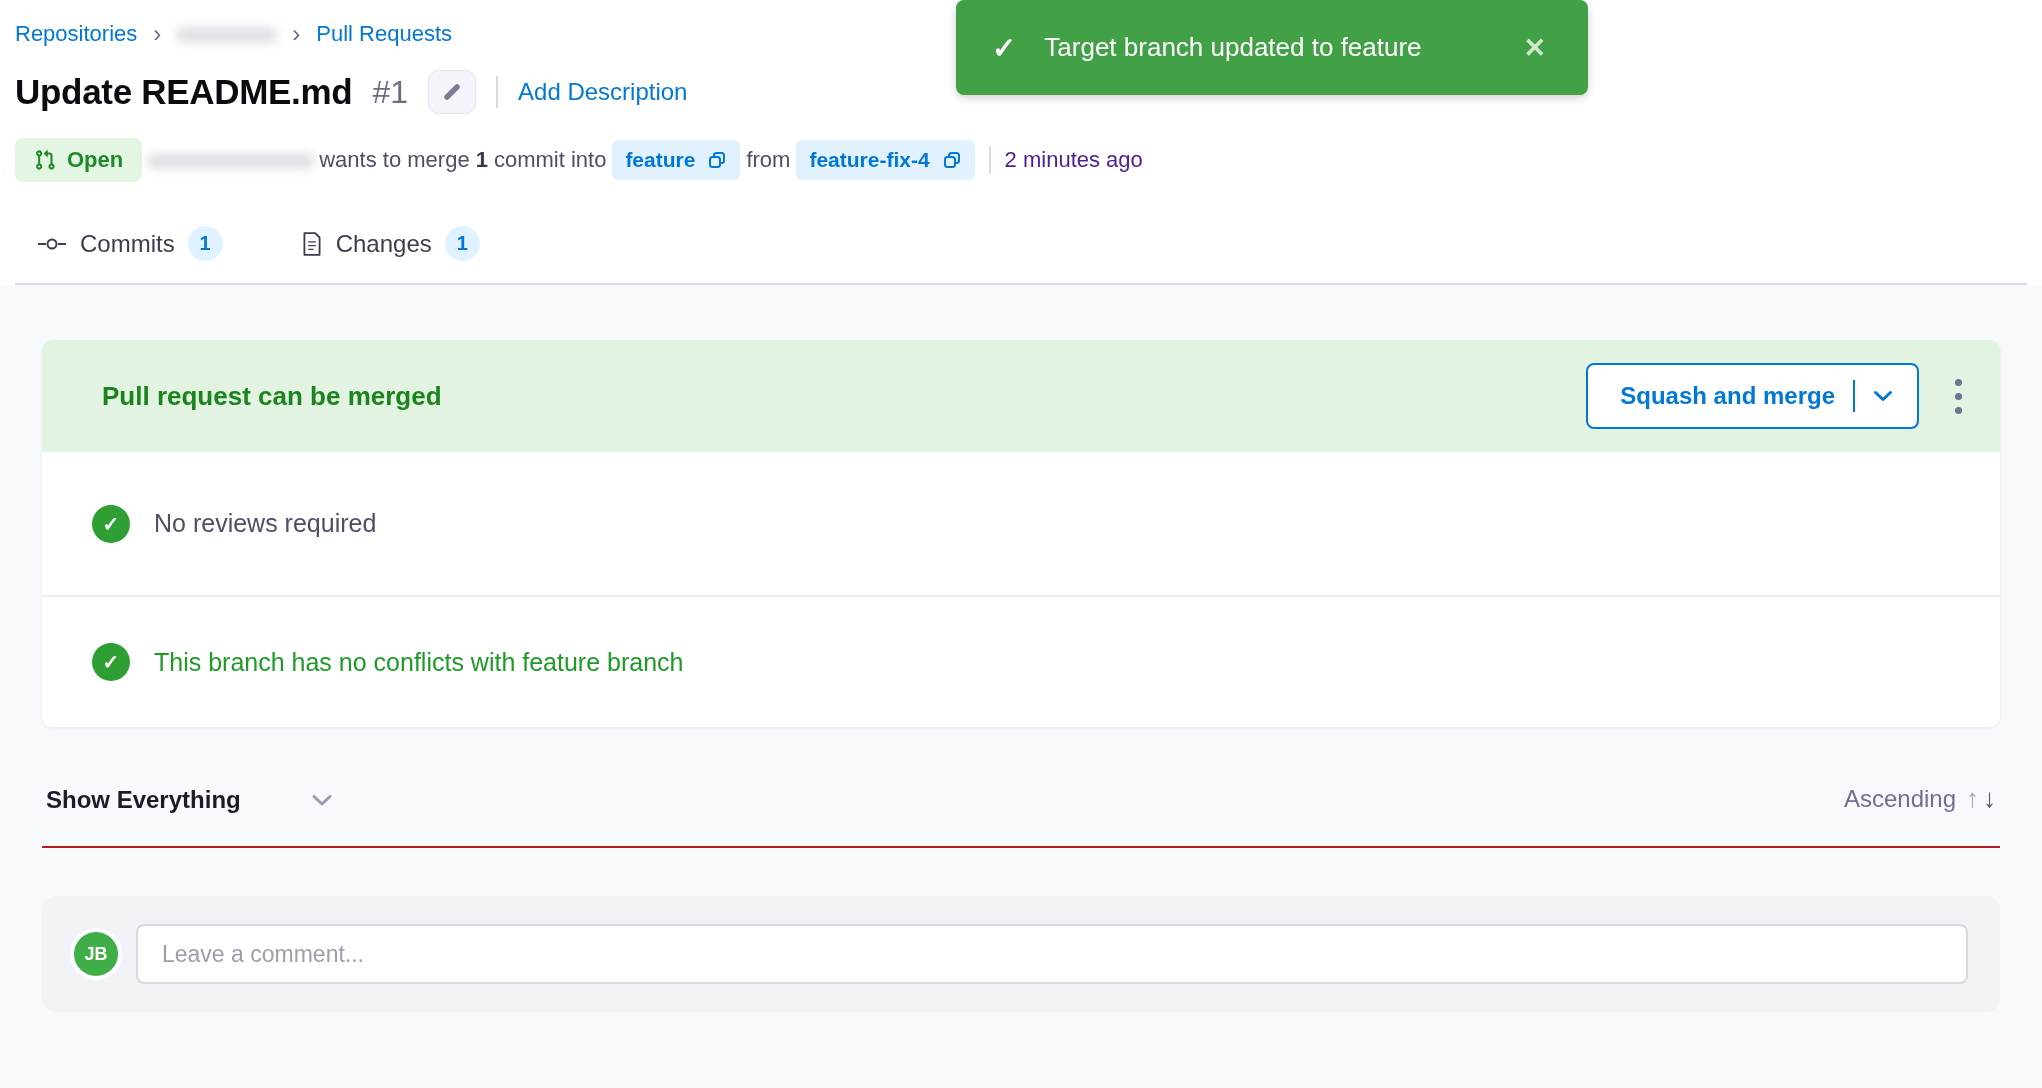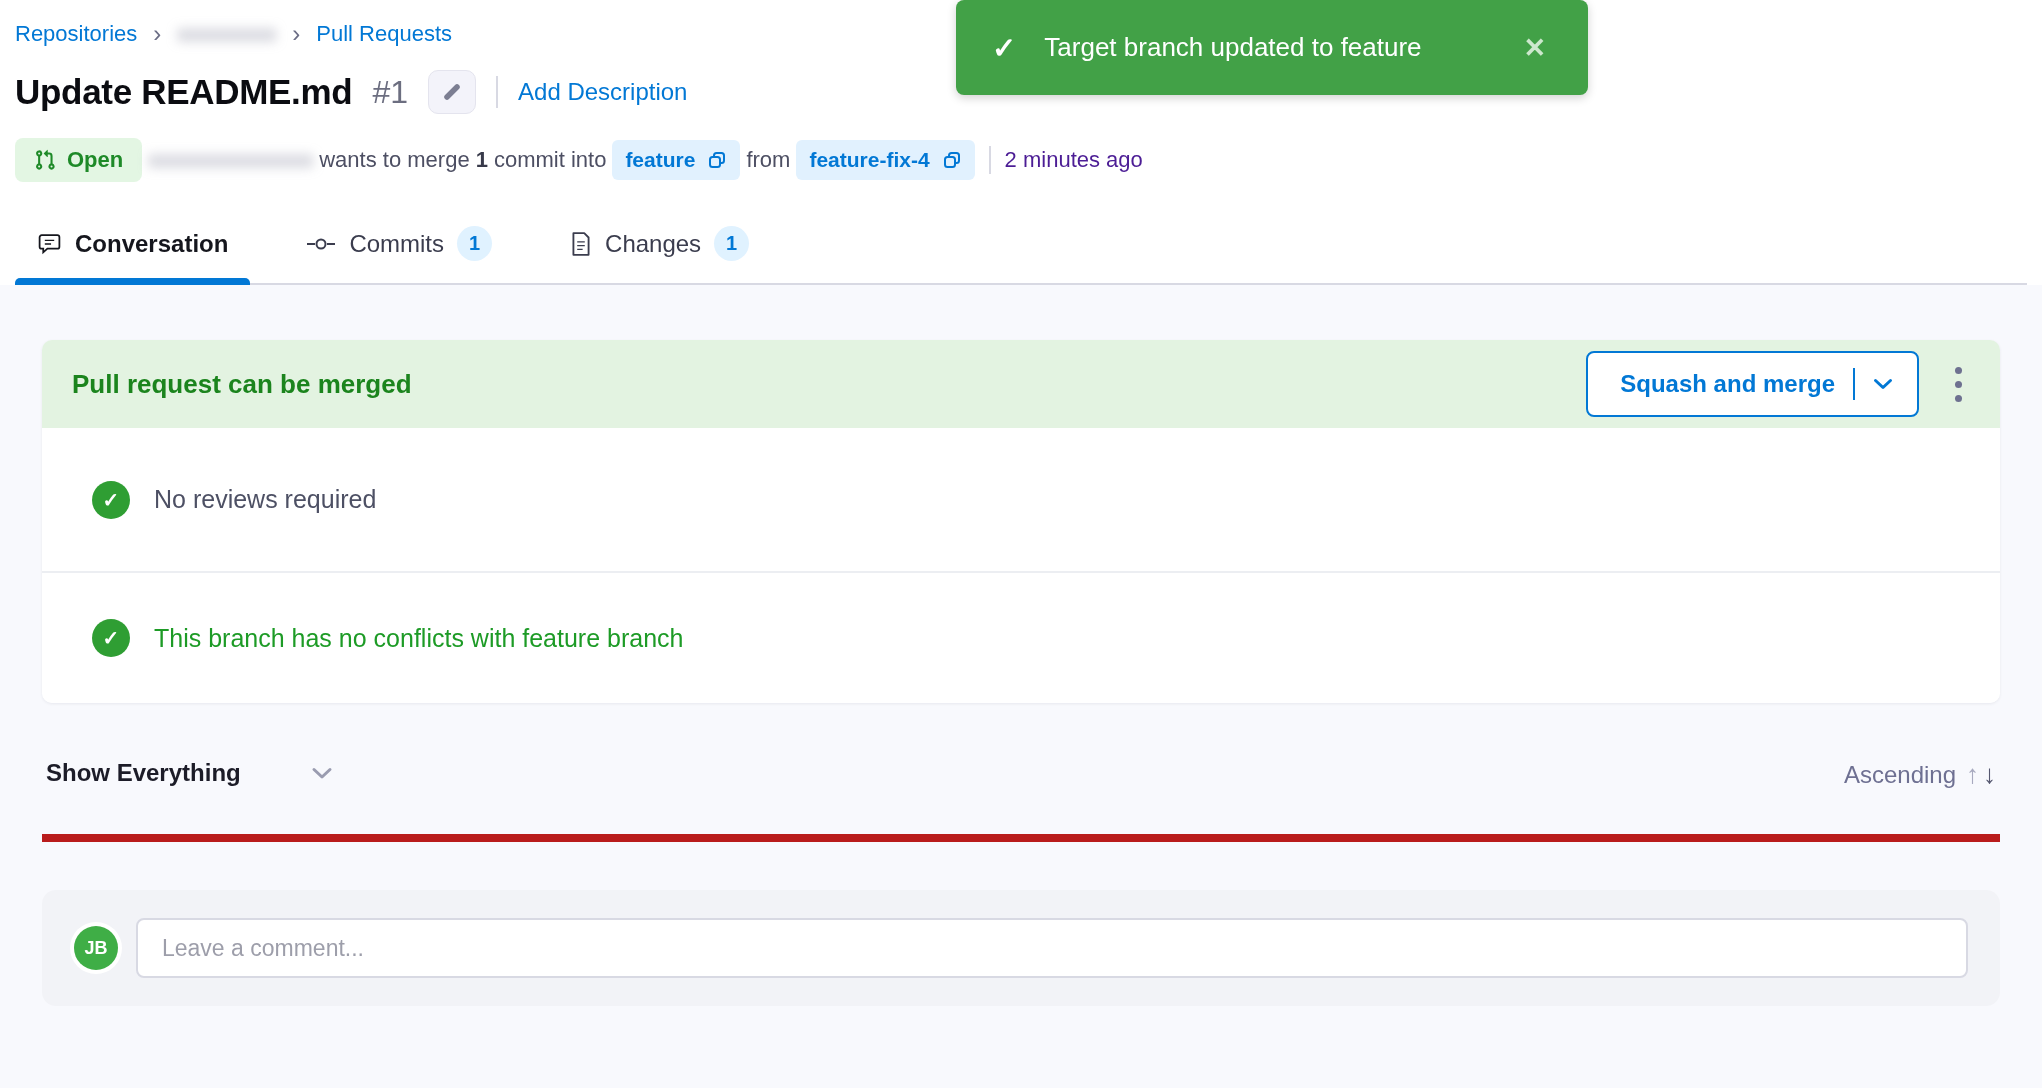--- a/index.html
+++ b/index.html
@@ -45,42 +45,42 @@
   .tab.active { font-weight:700; color:#15161d; }
   .tab.active::after { content:""; position:absolute; left:0; right:0; bottom:-2px; height:7px;
                        background:#0278d5; border-radius:5px 5px 0 0; }
   .tab-count { background:#e0f2ff; color:#0278d5; font-size:20px; font-weight:600; min-width:35px;
                height:35px; border-radius:50%; display:flex; align-items:center; justify-content:center; }
 
   
   .main { flex:1; background:#f8f9fd; padding:55px 42px 0; }
 
   .merge-card { border-radius:10px; overflow:hidden; box-shadow:0 1px 3px rgba(40,41,61,0.08); }
-  .merge-head { background:#e3f3e1; height:88px; display:flex; align-items:center;
-                justify-content:space-between; padding:0 26px 0 30px; }
+  .merge-head { background:#e3f3e1; height:112px; display:flex; align-items:center;
+                justify-content:space-between; padding:0 26px 0 60px; }
   .merge-title { color:#1b841d; font-size:26px; font-weight:700; }
   .merge-actions { display:flex; align-items:center; gap:24px; }
   .squash-btn { display:flex; align-items:center; gap:18px; background:#fff; border:2px solid #0278d5;
                 border-radius:8px; color:#0278d5; font-weight:700; font-size:24px; padding:15px 24px 15px 32px; cursor:pointer; }
   .btn-div { width:2px; height:32px; background:#0278d5; }
   .kebab-btn { display:flex; flex-direction:column; gap:7px; padding:10px 12px; cursor:pointer; }
   .kebab-btn i { width:7px; height:7px; border-radius:50%; background:#6e7190; }
 
   .check-row { background:#fff; display:flex; gap:24px; padding:0 30px 0 50px; }
   .check-row.first { height:145px; align-items:center; border-bottom:2px solid #eceef2; }
   .check-row.second { height:130px; align-items:center; }
   .check-circle { width:38px; height:38px; border-radius:50%; background:#2f9e33; color:#fff;
                   display:flex; align-items:center; justify-content:center; font-size:20px; font-weight:700; flex:none; }
   .check-body { display:flex; flex-direction:row; gap:10px; }
   .check-title { font-size:25px; color:#4d5064; }
   .check-sub { font-size:21px; color:#6f7186; }
   .check-green { font-size:25px; color:#1d9b26; }
 
-  .toolbar { display:flex; justify-content:space-between; align-items:flex-start; margin-top:56px;
-             padding:0 4px 44px; border-bottom:8px solid #b91c1c; }
+  .toolbar { display:flex; justify-content:space-between; align-items:flex-end; margin-top:56px;
+             padding:0 4px 32px; border-bottom:2px solid #b91c1c; }
   .show-filter { display:flex; align-items:center; gap:70px; cursor:pointer; }
   .show-label { font-size:24px; font-weight:700; color:#1c1c28; }
   .sort-control { display:flex; align-items:center; gap:10px; cursor:pointer; color:#6e7092; font-size:24px; }
   .arrow-up { color:#a8aabf; font-size:26px; }
   .arrow-down { color:#565870; font-size:26px; margin-left:-6px; }
 
   .comment-panel { margin-top:48px; background:#f2f3f7; border-radius:14px; padding:28px 32px;
                    display:flex; align-items:center; gap:18px; }
   .avatar { width:44px; height:44px; border-radius:50%; background:#3fae46; color:#fff; font-weight:700;
             font-size:18px; display:flex; align-items:center; justify-content:center;
@@ -161,29 +161,20 @@
             <rect x="7" y="3" width="10" height="10" rx="2.5"></rect>
             <rect x="3" y="7" width="10" height="10" rx="2.5" fill="#e1f1fe"></rect>
           </svg>
       </span>
     </span>
     <span class="meta-div"></span>
     <span class="timestamp">2 minutes ago</span>
   </div>
 
   <div class="tabs">
-    <div class="tab active">
-      <span>
-        <svg width="25" height="25" viewBox="0 0 24 24" fill="none" stroke="#15161d" stroke-width="1.7">
-            <path d="M4.5 4h15a2 2 0 0 1 2 2v9a2 2 0 0 1-2 2h-9.5L6 20.5V17H4.5a2 2 0 0 1-2-2V6a2 2 0 0 1 2-2Z"></path>
-            <path d="M7.5 9h9M7.5 12.5h6" stroke-width="1.4"></path>
-          </svg>
-      </span>
-      <span>Conversation</span>
-    </div>
     <div class="tab">
       <span>
         <svg width="30" height="20" viewBox="0 0 30 20" fill="none" stroke="#3b3d4e" stroke-width="2">
             <line x1="1" y1="10" x2="9" y2="10"></line>
             <circle cx="15" cy="10" r="4.5"></circle>
             <line x1="21" y1="10" x2="29" y2="10"></line>
           </svg>
       </span>
       <span>Commits</span>
       <span class="tab-count">1</span>

